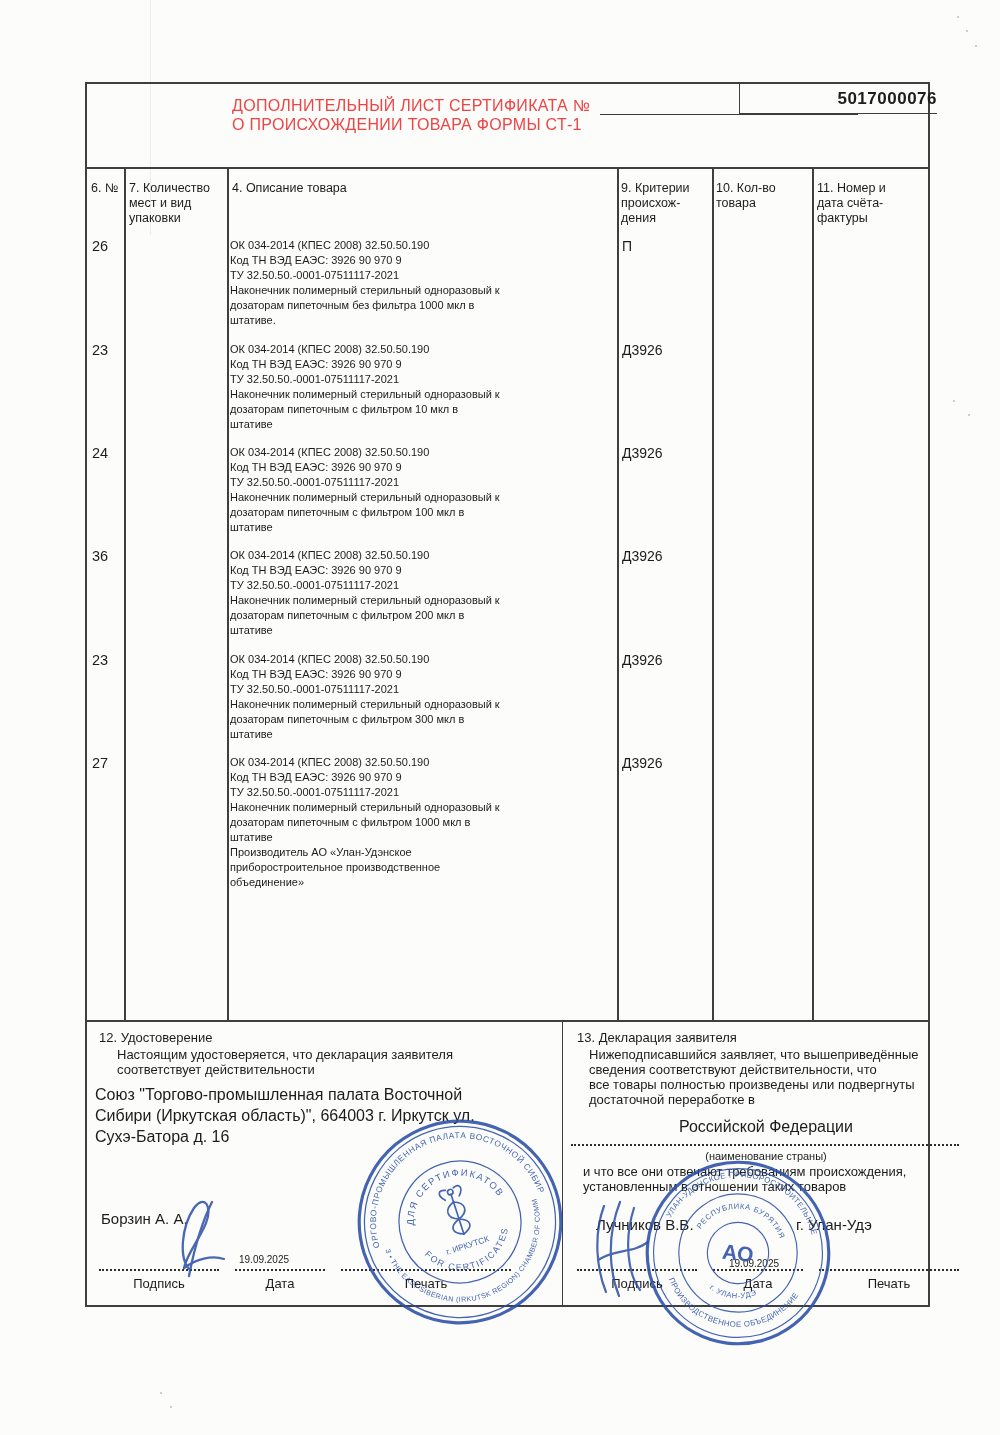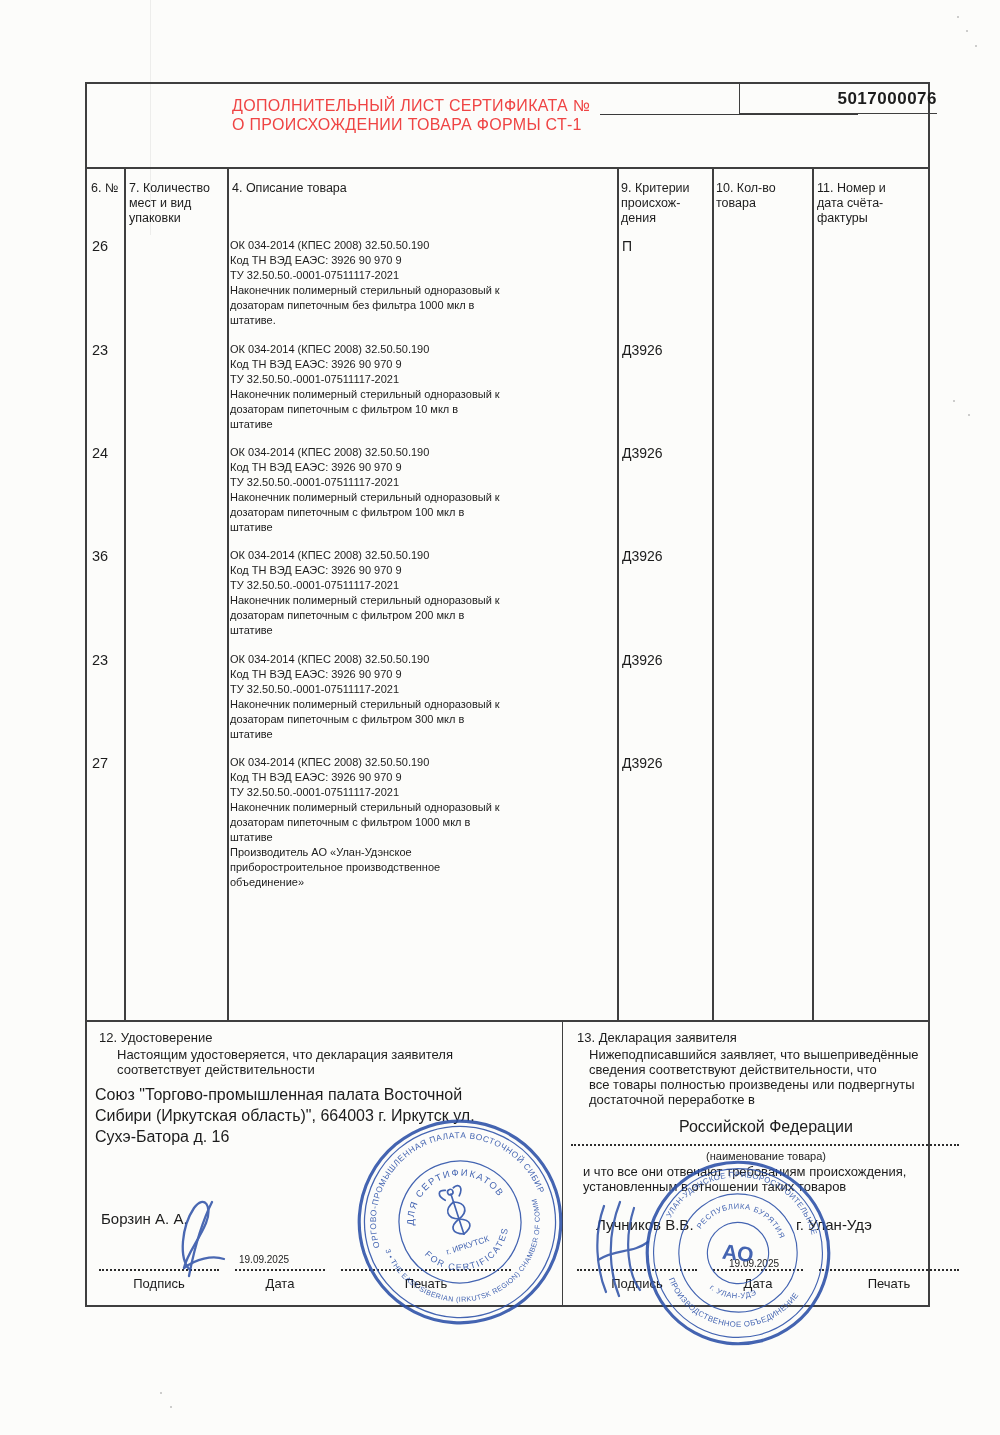--- a/index.html
+++ b/index.html
@@ -198,21 +198,21 @@
       </div>
 
       <div class="sec13">
         <div class="sec-h" style="left:14px;top:8px">13. Декларация заявителя</div>
         <div class="sec-body pre" style="left:26px;top:25px">Нижеподписавшийся заявляет, что вышеприведённые
 сведения соответствуют действительности, что
 все товары полностью произведены или подвергнуты
 достаточной переработке в</div>
         <div class="country">Российской Федерации</div>
         <div class="country-line"></div>
-        <div class="country-cap">(наименование товара)</div>
+        <div class="country-cap">(наименование страны)</div>
         <div class="sec-body pre" style="left:20px;top:142px">и что все они отвечают требованиям происхождения,
 установленным в отношении таких товаров</div>
         <div class="signer" style="left:33px;top:194px">Лучников В.В.</div>
         <div class="signer" style="left:233px;top:194px">г.  Улан-Удэ</div>
         <div class="sig-date" style="left:166px;top:236px">19.09.2025</div>
         <div class="sigfooter f13">
           <div class="sigcell" style="width:120px">
             <div class="dotline"></div>
             <div class="siglabel">Подпись</div>
           </div>

